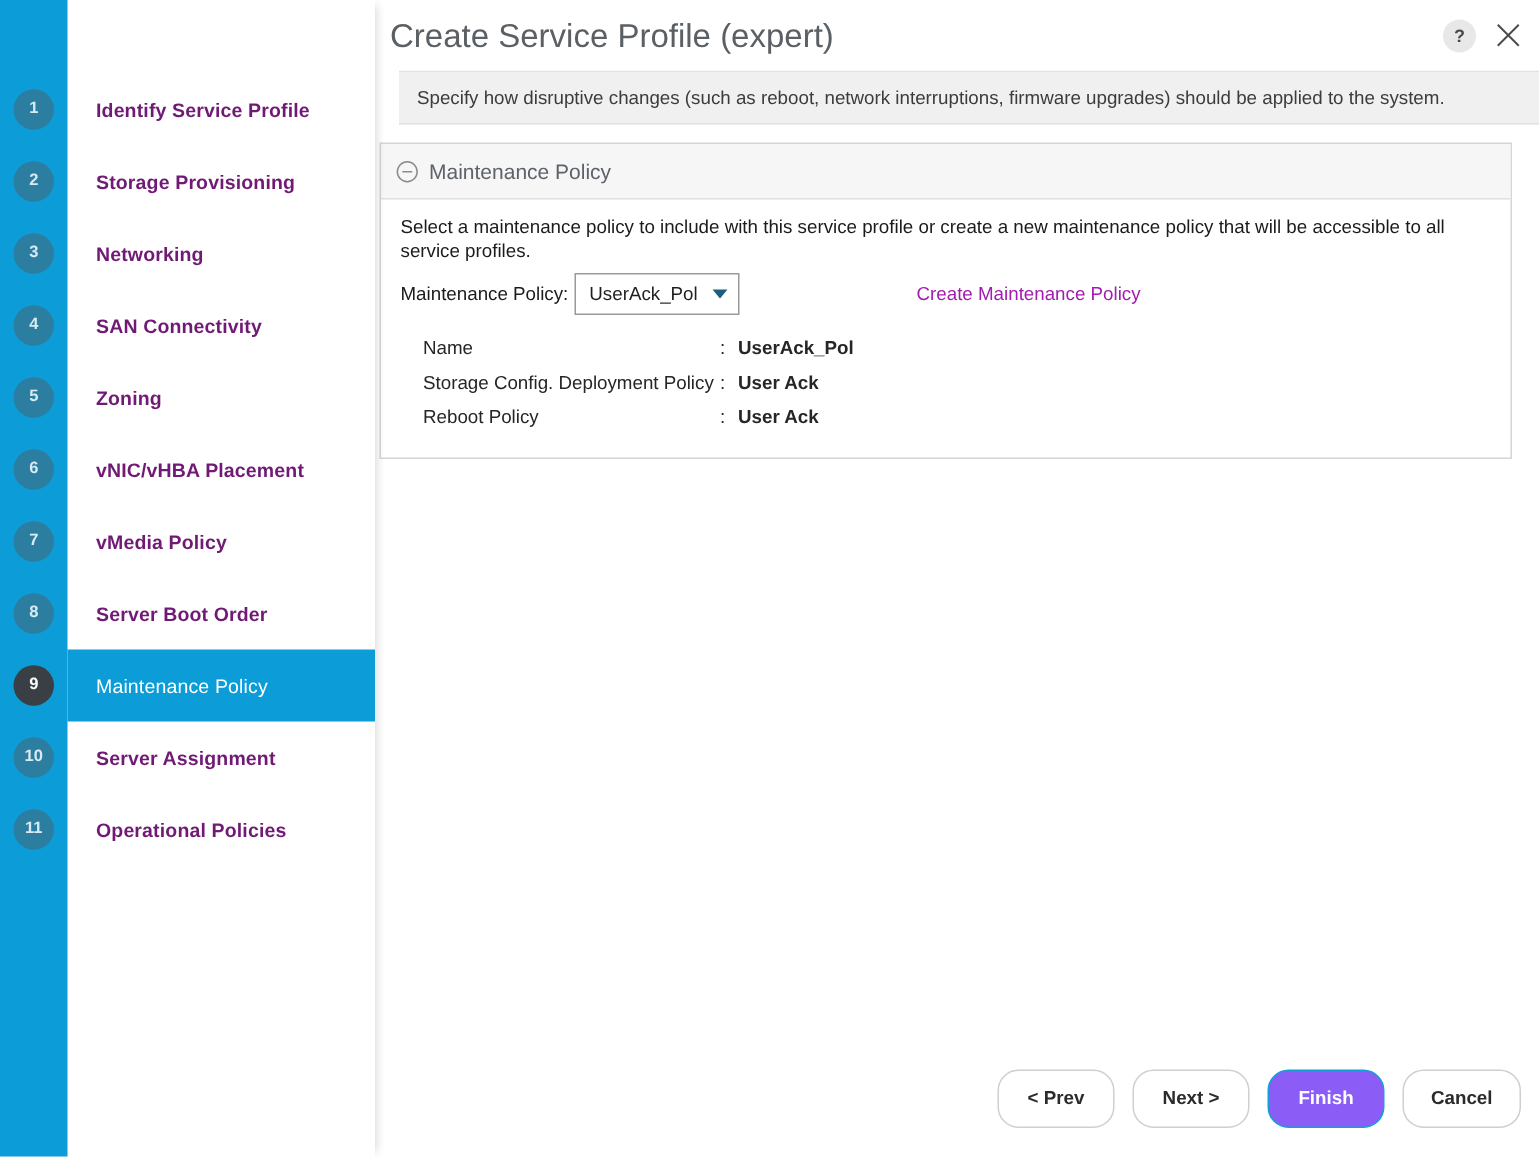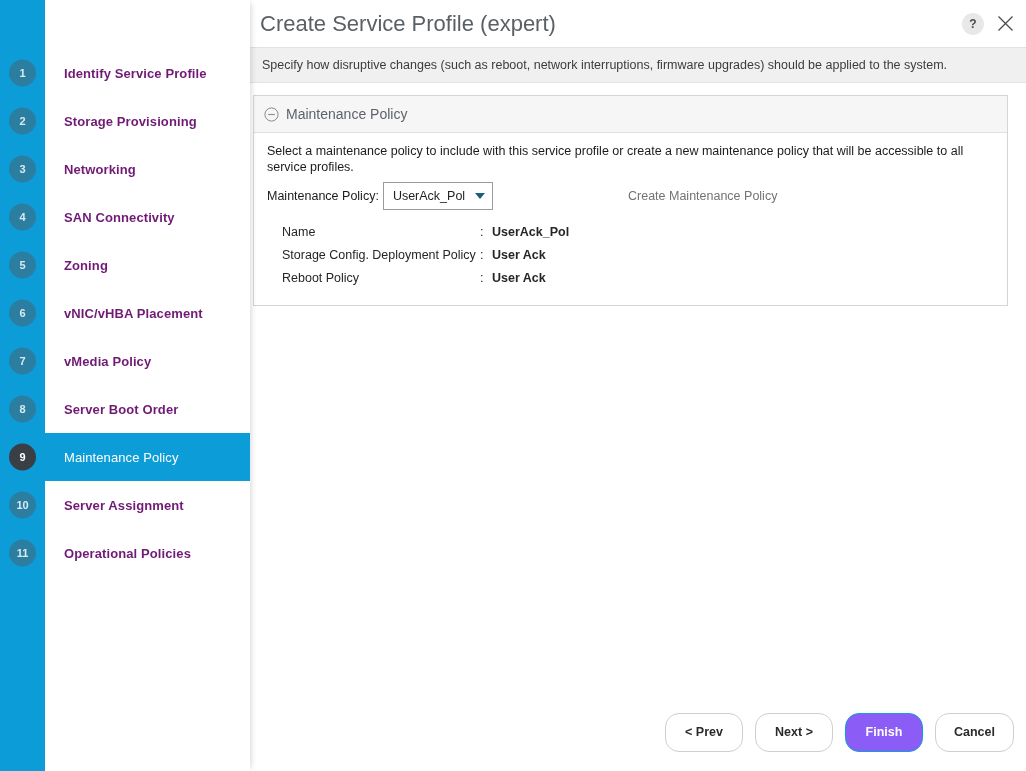--- a/index.html
+++ b/index.html
@@ -155,20 +155,21 @@
   .close-btn svg { display: block; }
 
   .subtitle-bar {
     flex: 0 0 auto;
     background: #f0f0f0;
     border-top: 1px solid #e2e2e2;
     border-bottom: 1px solid #e2e2e2;
     padding: 10px 12px 10px 12px;
     font-size: 12.5px;
     color: #3c3c3c;
+    margin-left: 16px;
   }
 
   .content {
     flex: 1 1 auto;
     position: relative;
     padding: 12px 12px 0 3px;
   }
 
   .panel {
     margin-left: 0;
@@ -236,23 +237,23 @@
     flex: 1 1 auto;
   }
   .dropdown-arrow {
     width: 0; height: 0;
     border-left: 5px solid transparent;
     border-right: 5px solid transparent;
     border-top: 6px solid #1f5c80;
   }
   .create-link {
     position: absolute;
-    left: 361px;
-    font-size: 12.5px;
-    color: #737373;
+    left: 344px;
+    font-size: 12.5px;
+    color: #a21caf;
     cursor: pointer;
   }
 
   .detail-table {
     border-collapse: collapse;
     margin-left: 15px;
   }
   .detail-table td {
     font-size: 12.5px;
     color: #262626;

